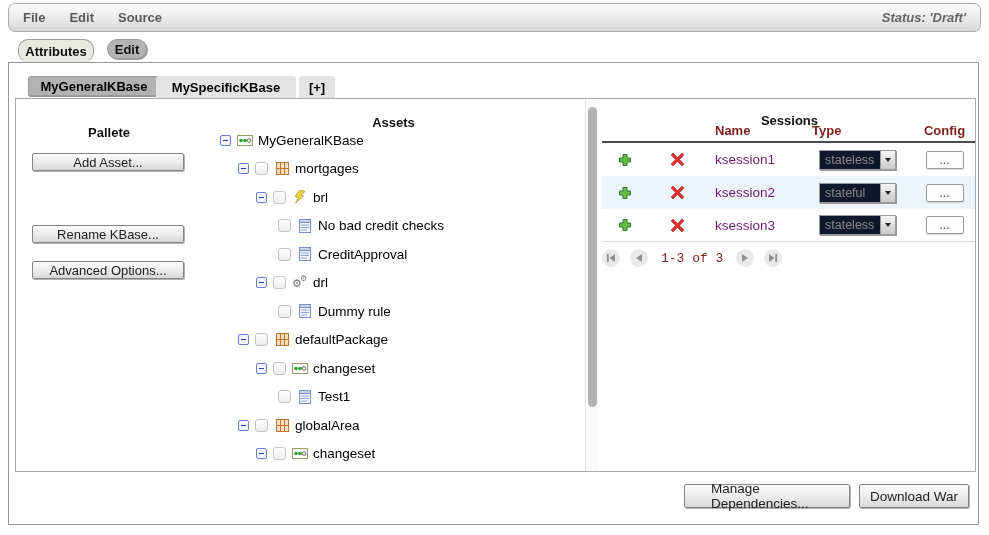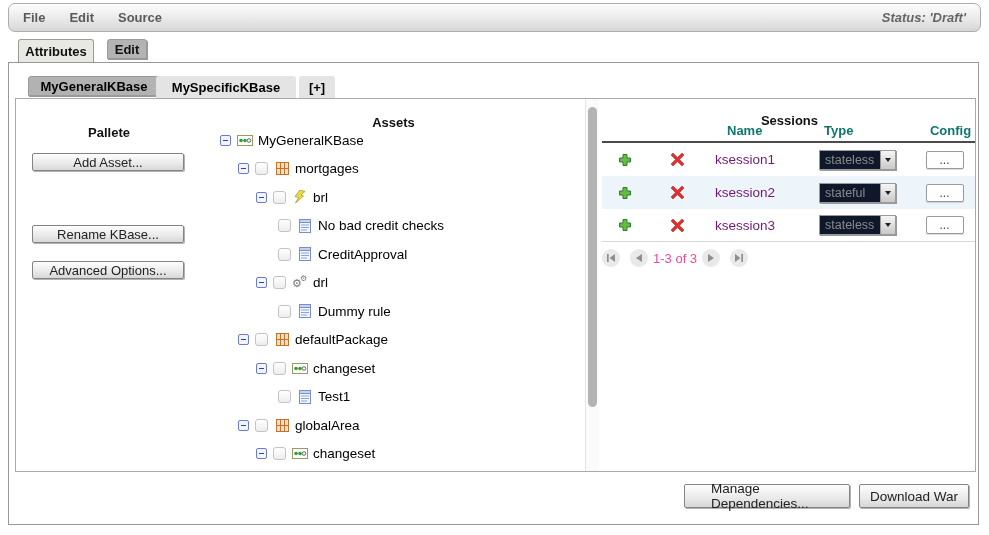--- a/index.html
+++ b/index.html
@@ -13,21 +13,21 @@
     background:linear-gradient(#fdfdfd, #e9e9e9 55%, #d6d6d6);
     display:flex; align-items:center; padding:0 14px;
   }
   .menu-item { font-size:13px; font-weight:bold; color:#5a5a5a; margin-right:24px; cursor:default; }
   .status { margin-left:auto; font-size:13px; font-weight:bold; font-style:italic; color:#666; }
 
   
   .main-tab {
     position:absolute; top:39px; height:23px; font-size:13px; font-weight:bold; color:#111;
     display:flex; align-items:center; justify-content:center;
-    border-top-left-radius:3px; border-top-right-radius:3px;
+    border-top-left-radius:3px; border-top-right-radius:3px;border-radius:10px;
   }
   .main-tab.unsel { left:18px; width:76px; background:#e9e9e3; border:1px solid #9b9b93; border-bottom:none; }
   .main-tab.sel   { left:100px; width:40px; background:#b3b3b3; }
 
   
   .outer-panel {
     position:absolute; left:8px; top:62px; width:971px; height:463px;
     border:1px solid #989898; background:#fff;
   }
   .kbase-tab {
@@ -87,21 +87,21 @@
     position:absolute; left:569px; top:0; width:14px; height:374px;
     background:#fbfbfb; border-left:1px solid #e4e4e4;
   }
   .scroll-thumb { position:absolute; left:2px; top:8px; width:9px; height:300px; background:#b3b3b3; border-radius:5px; }
 
   
   .sessions { position:absolute; left:586px; top:0; width:375px; }
   .sessions-title { padding-top:14px; height:20px; text-align:center; font-size:13px; font-weight:bold; color:#111; }
   .sess-grid { display:grid; grid-template-columns:45px 60px 105px 100px 65px; align-items:center; }
   .sess-head { height:24px; border-bottom:2px solid #4b4b4b; }
-  .sess-head .hdr { font-size:13px; font-weight:bold; color:#0f766e;margin-left:12px; }
+  .sess-head .hdr { font-size:13px; font-weight:bold; color:#7f1d1d; }
   .h-name{padding-left:8px} .h-type{padding-left:0px} .h-config{text-align:center}
   .sess-row { height:33px; }
   .sess-row.alt { background:#edf4fa; }
   .sess-row.last { border-bottom:1px solid #d8d8d8; }
   .cell-c { display:flex; justify-content:center; align-items:center; }
   .s-name { font-size:13.5px; color:#701a75; padding-left:8px; }
   .sel {
     margin-left:7px; width:77px; height:20px; border:1px solid #9a9a9a; background:#0f172a;
     display:flex; align-items:center; box-shadow:1px 1px 0 #999; cursor:pointer;
   }
@@ -116,21 +116,21 @@
     font-size:12px; color:#444; display:flex; align-items:center; justify-content:center; cursor:pointer;
     box-shadow:0 1px 1px rgba(0,0,0,0.15);
   }
   .pagination { display:flex; align-items:center; margin-top:7px; height:18px; }
   .pg-btn {
     width:18px; height:18px; border-radius:50%; background:#e9e9e9;
     display:flex; align-items:center; justify-content:center; cursor:pointer; flex:0 0 auto;
   }
   .pg-btn svg { display:block; }
   .pg-sp1{margin-left:10px}
-  .pg-text { font-size:13px; color:#ec4899; margin:0 5px; }
+  .pg-text { font-size:13px; color:#7f1d1d; margin:0 13px;font-family:Liberation Mono, monospace; }
 
   
   .foot-btn { position:absolute; height:24px; font-size:13.5px; }
   #fb0 { left:675px; top:421px; width:166px;padding-left:26px; }
   #fb1 { left:850px; top:421px; width:110px; }
 </style>
 </head>
 <body>
 
 <div id="app">

